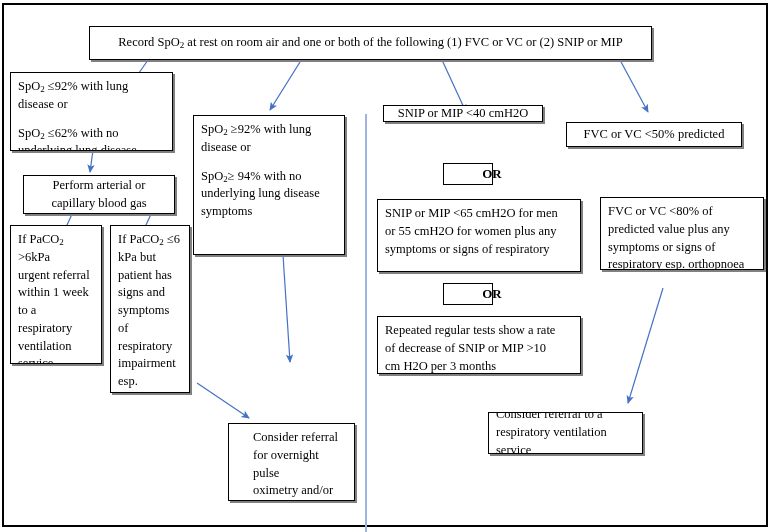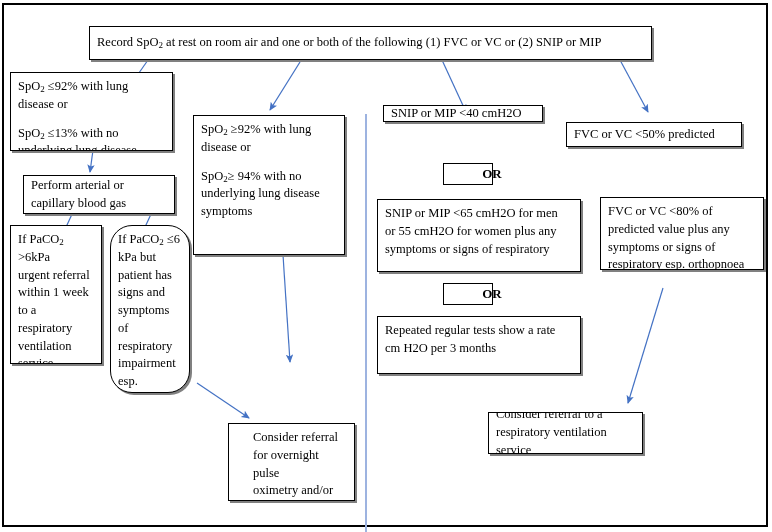--- a/index.html
+++ b/index.html
@@ -26,21 +26,21 @@
     font-family:"Liberation Serif", serif;
     font-size:12.5px;
     line-height:1.42;
     padding:5px 7px;
     overflow:hidden;
   }
   .node.shadow{
     box-shadow:2px 2px 0 0 #808080;
   }
   .node.center{
-    text-align:left;
+    text-align:center;
   }
   .node.vcenter{
     display:flex;
     flex-direction:column;
     justify-content:center;
   }
   .node p{margin:0;}
   .node p.gap{margin-top:11px;}
   .or-box{
     position:absolute;
@@ -107,41 +107,41 @@
     </g>
   </svg>
 
   <div class="node shadow center vcenter" style="left:89px;top:26px;width:563px;height:34px;">
     <p><span>Record SpO</span><sub>2</sub><span> at rest on room air and one or both of the following (1) FVC or VC or (2) SNIP or MIP</span></p>
   </div>
 
   <div class="node shadow" style="left:10px;top:72px;width:163px;height:79px;">
     <p><span>SpO</span><sub>2</sub><span> ≤92% with lung</span></p>
     <p>disease or</p>
-    <p class="gap"><span>SpO</span><sub>2</sub><span> ≤13% with no</span></p>
+    <p class="gap"><span>SpO</span><sub>2</sub><span> ≤62% with no</span></p>
     <p>underlying lung disease</p>
   </div>
 
   <div class="node shadow center vcenter" style="left:23px;top:175px;width:152px;height:39px;">
     <p>Perform arterial or</p>
     <p>capillary blood gas</p>
   </div>
 
   <div class="node shadow" style="left:10px;top:225px;width:92px;height:139px;">
     <p><span>If PaCO</span><sub>2</sub></p>
     <p>&gt;6kPa</p>
     <p>urgent referral</p>
     <p>within 1 week</p>
     <p>to a</p>
     <p>respiratory</p>
     <p>ventilation</p>
     <p>service</p>
   </div>
 
-  <div class="node shadow" style="left:110px;top:225px;width:80px;height:168px;border-radius:22px;">
+  <div class="node shadow" style="left:110px;top:225px;width:80px;height:168px;">
     <p><span>If PaCO</span><sub>2</sub><span> ≤6</span></p>
     <p>kPa but</p>
     <p>patient has</p>
     <p>signs and</p>
     <p>symptoms</p>
     <p>of</p>
     <p>respiratory</p>
     <p>impairment</p>
     <p>esp.</p>
     <p>orthopnoea</p>
@@ -175,20 +175,21 @@
     <p>or 55 cmH2O for women plus any</p>
     <p>symptoms or signs of respiratory</p>
   </div>
 
   <div class="or-box" style="left:443px;top:283px;width:37px;height:22px;">
     <span>OR</span>
   </div>
 
   <div class="node shadow" style="left:377px;top:316px;width:204px;height:58px;">
     <p>Repeated regular tests show a rate</p>
+    <p>of decrease of SNIP or MIP &gt;10</p>
     <p>cm H2O per 3 months</p>
   </div>
 
   <div class="node shadow center vcenter" style="left:566px;top:122px;width:176px;height:25px;">
     <p>FVC or VC &lt;50% predicted</p>
   </div>
 
   <div class="node shadow" style="left:600px;top:197px;width:164px;height:73px;">
     <p>FVC or VC &lt;80% of</p>
     <p>predicted value plus any</p>

